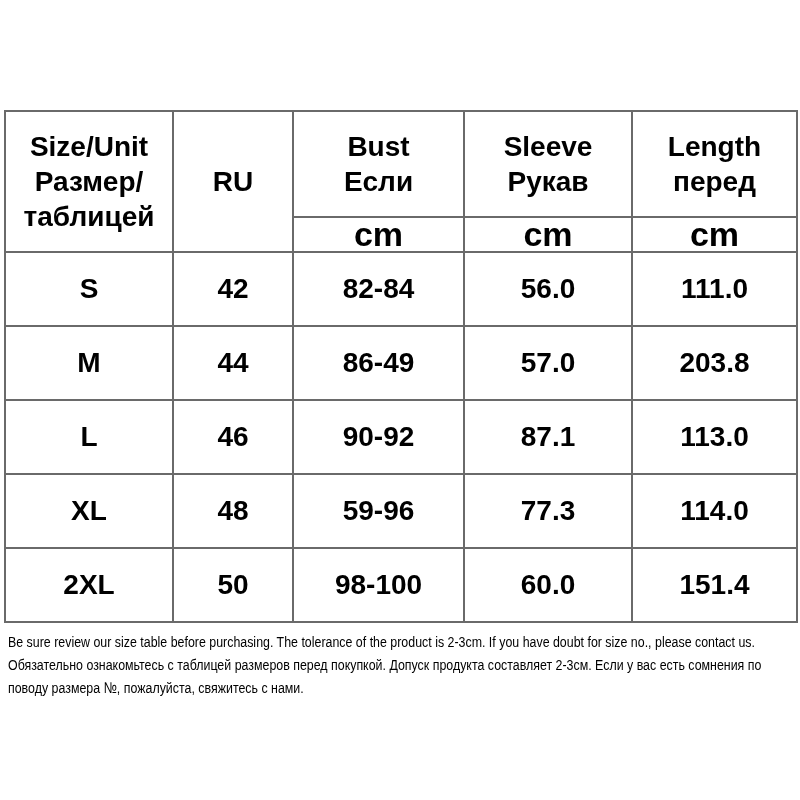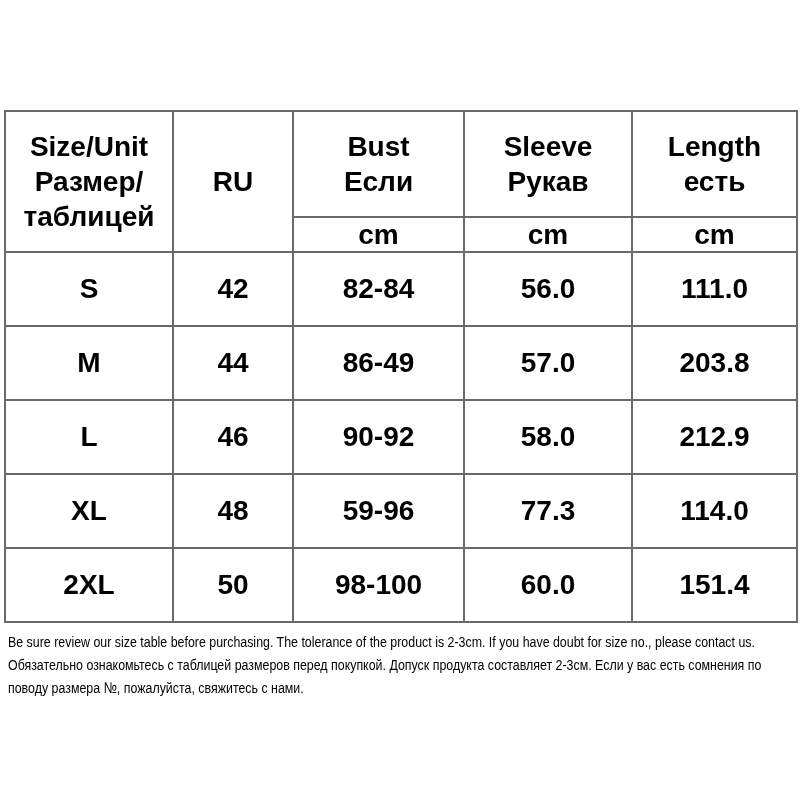--- a/index.html
+++ b/index.html
@@ -25,21 +25,21 @@
     text-align: center;
     vertical-align: middle;
     font-weight: bold;
     font-size: 28px;
     color: #000000;
     background: #ffffff;
     padding: 0;
   }
   tr.label-row th { height: 106px; line-height: 35px; }
   th.span-cell { height: 141px; }
-  tr.unit-row th { height: 35px; line-height: 33px; font-size: 28px; }
+  tr.unit-row th { height: 35px; line-height: 33px; font-size: 34px; }
   tr.data-row td { height: 74px; }
 
   .notes {
     position: absolute;
     left: 8px; top: 630px;
     width: 988px;               
     transform: scaleX(0.8);
     transform-origin: 0 0;
     font-size: 15.5px;
     line-height: 23px;
@@ -74,21 +74,21 @@
         <th>
           <div>Bust</div>
           <div>Если</div>
         </th>
         <th>
           <div>Sleeve</div>
           <div>Рукав</div>
         </th>
         <th>
           <div>Length</div>
-          <div>есть</div>
+          <div>перед</div>
         </th>
       </tr>
       <tr class="unit-row">
         <th>cm</th>
         <th>cm</th>
         <th>cm</th>
       </tr>
     </thead>
     <tbody>
       <tr class="data-row">
@@ -102,22 +102,22 @@
         <td>M</td>
         <td>44</td>
         <td>86-49</td>
         <td>57.0</td>
         <td>203.8</td>
       </tr>
       <tr class="data-row">
         <td>L</td>
         <td>46</td>
         <td>90-92</td>
-        <td>58.0</td>
-        <td>212.9</td>
+        <td>87.1</td>
+        <td>113.0</td>
       </tr>
       <tr class="data-row">
         <td>XL</td>
         <td>48</td>
         <td>59-96</td>
         <td>77.3</td>
         <td>114.0</td>
       </tr>
       <tr class="data-row">
         <td>2XL</td>

